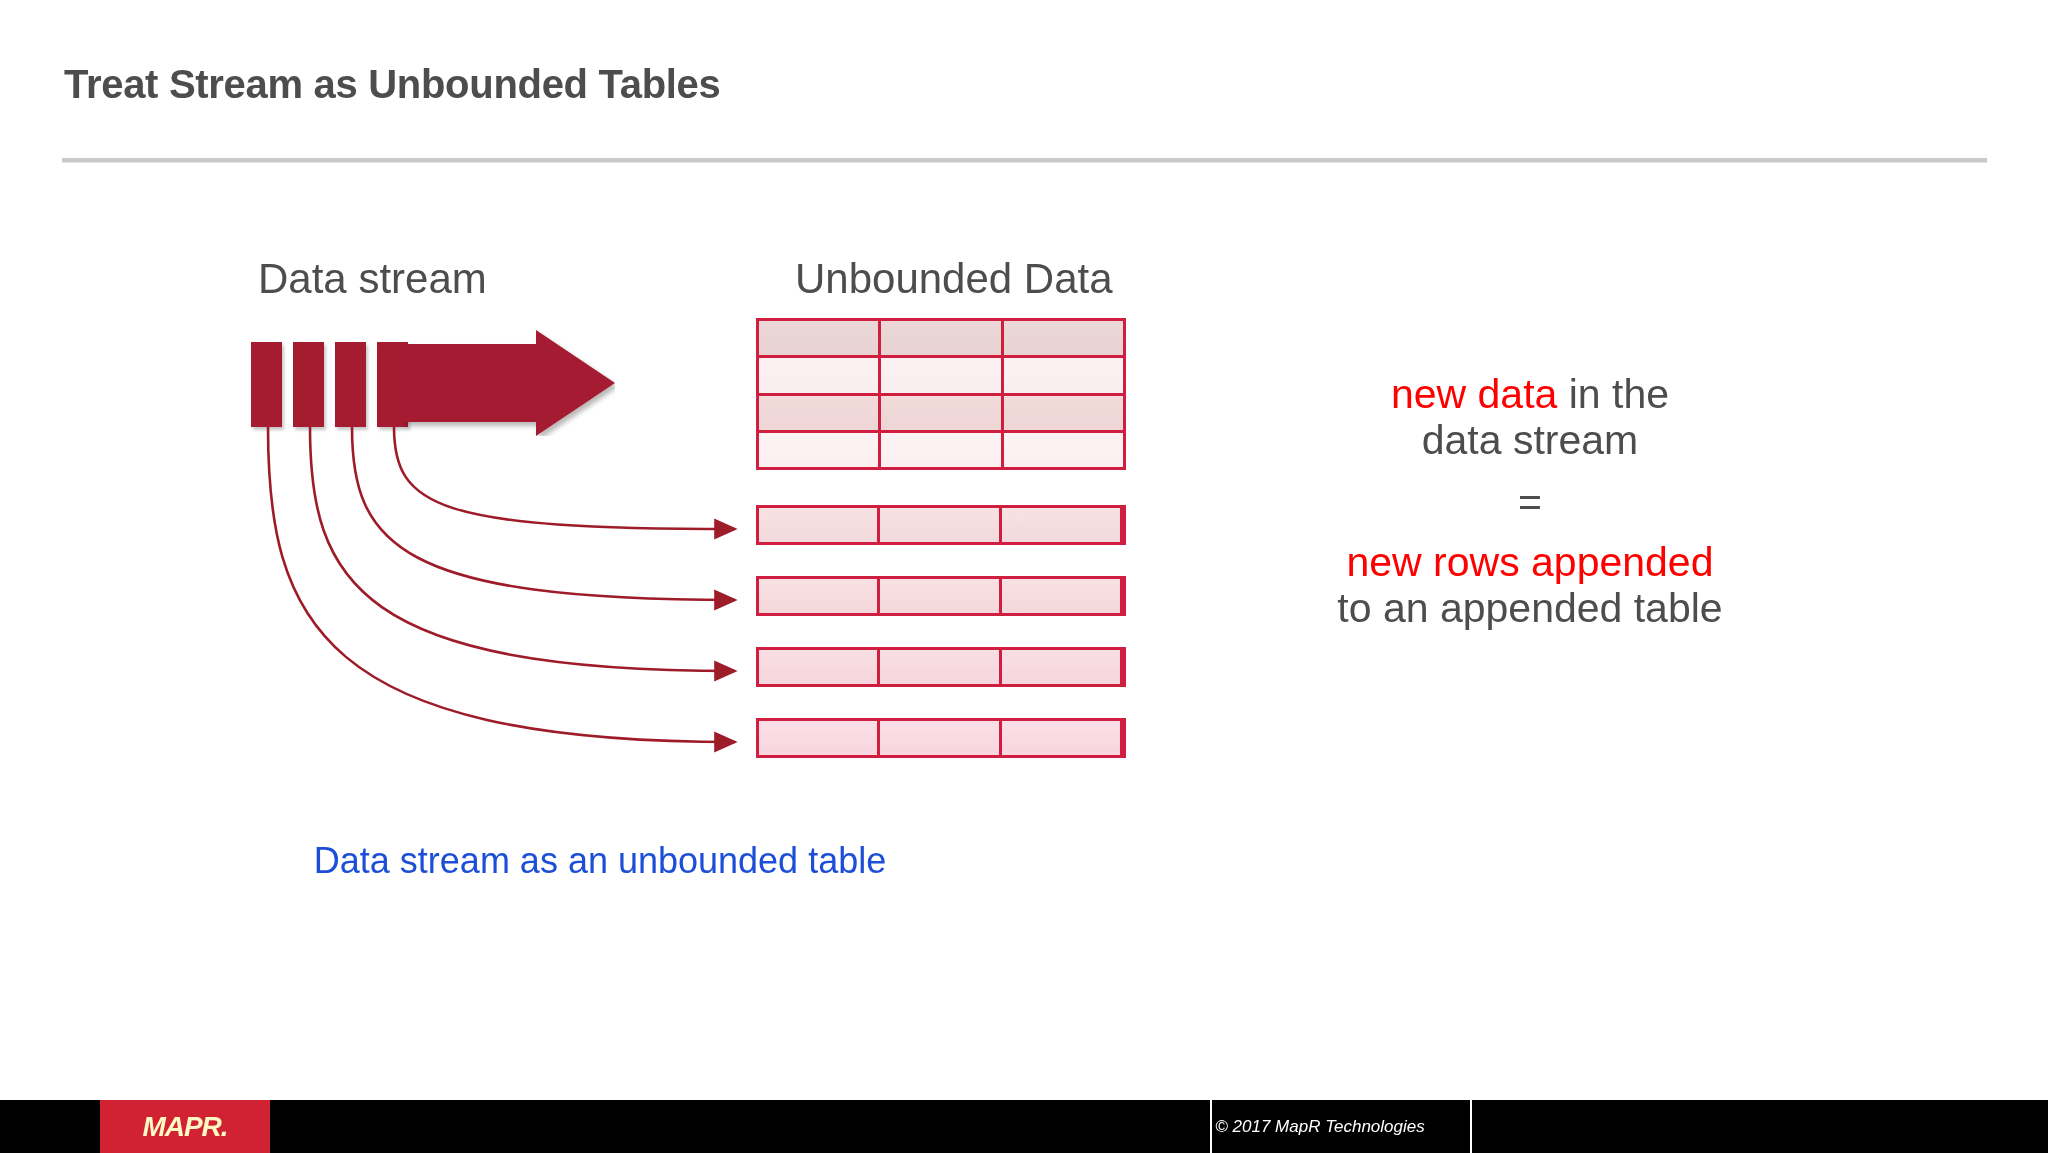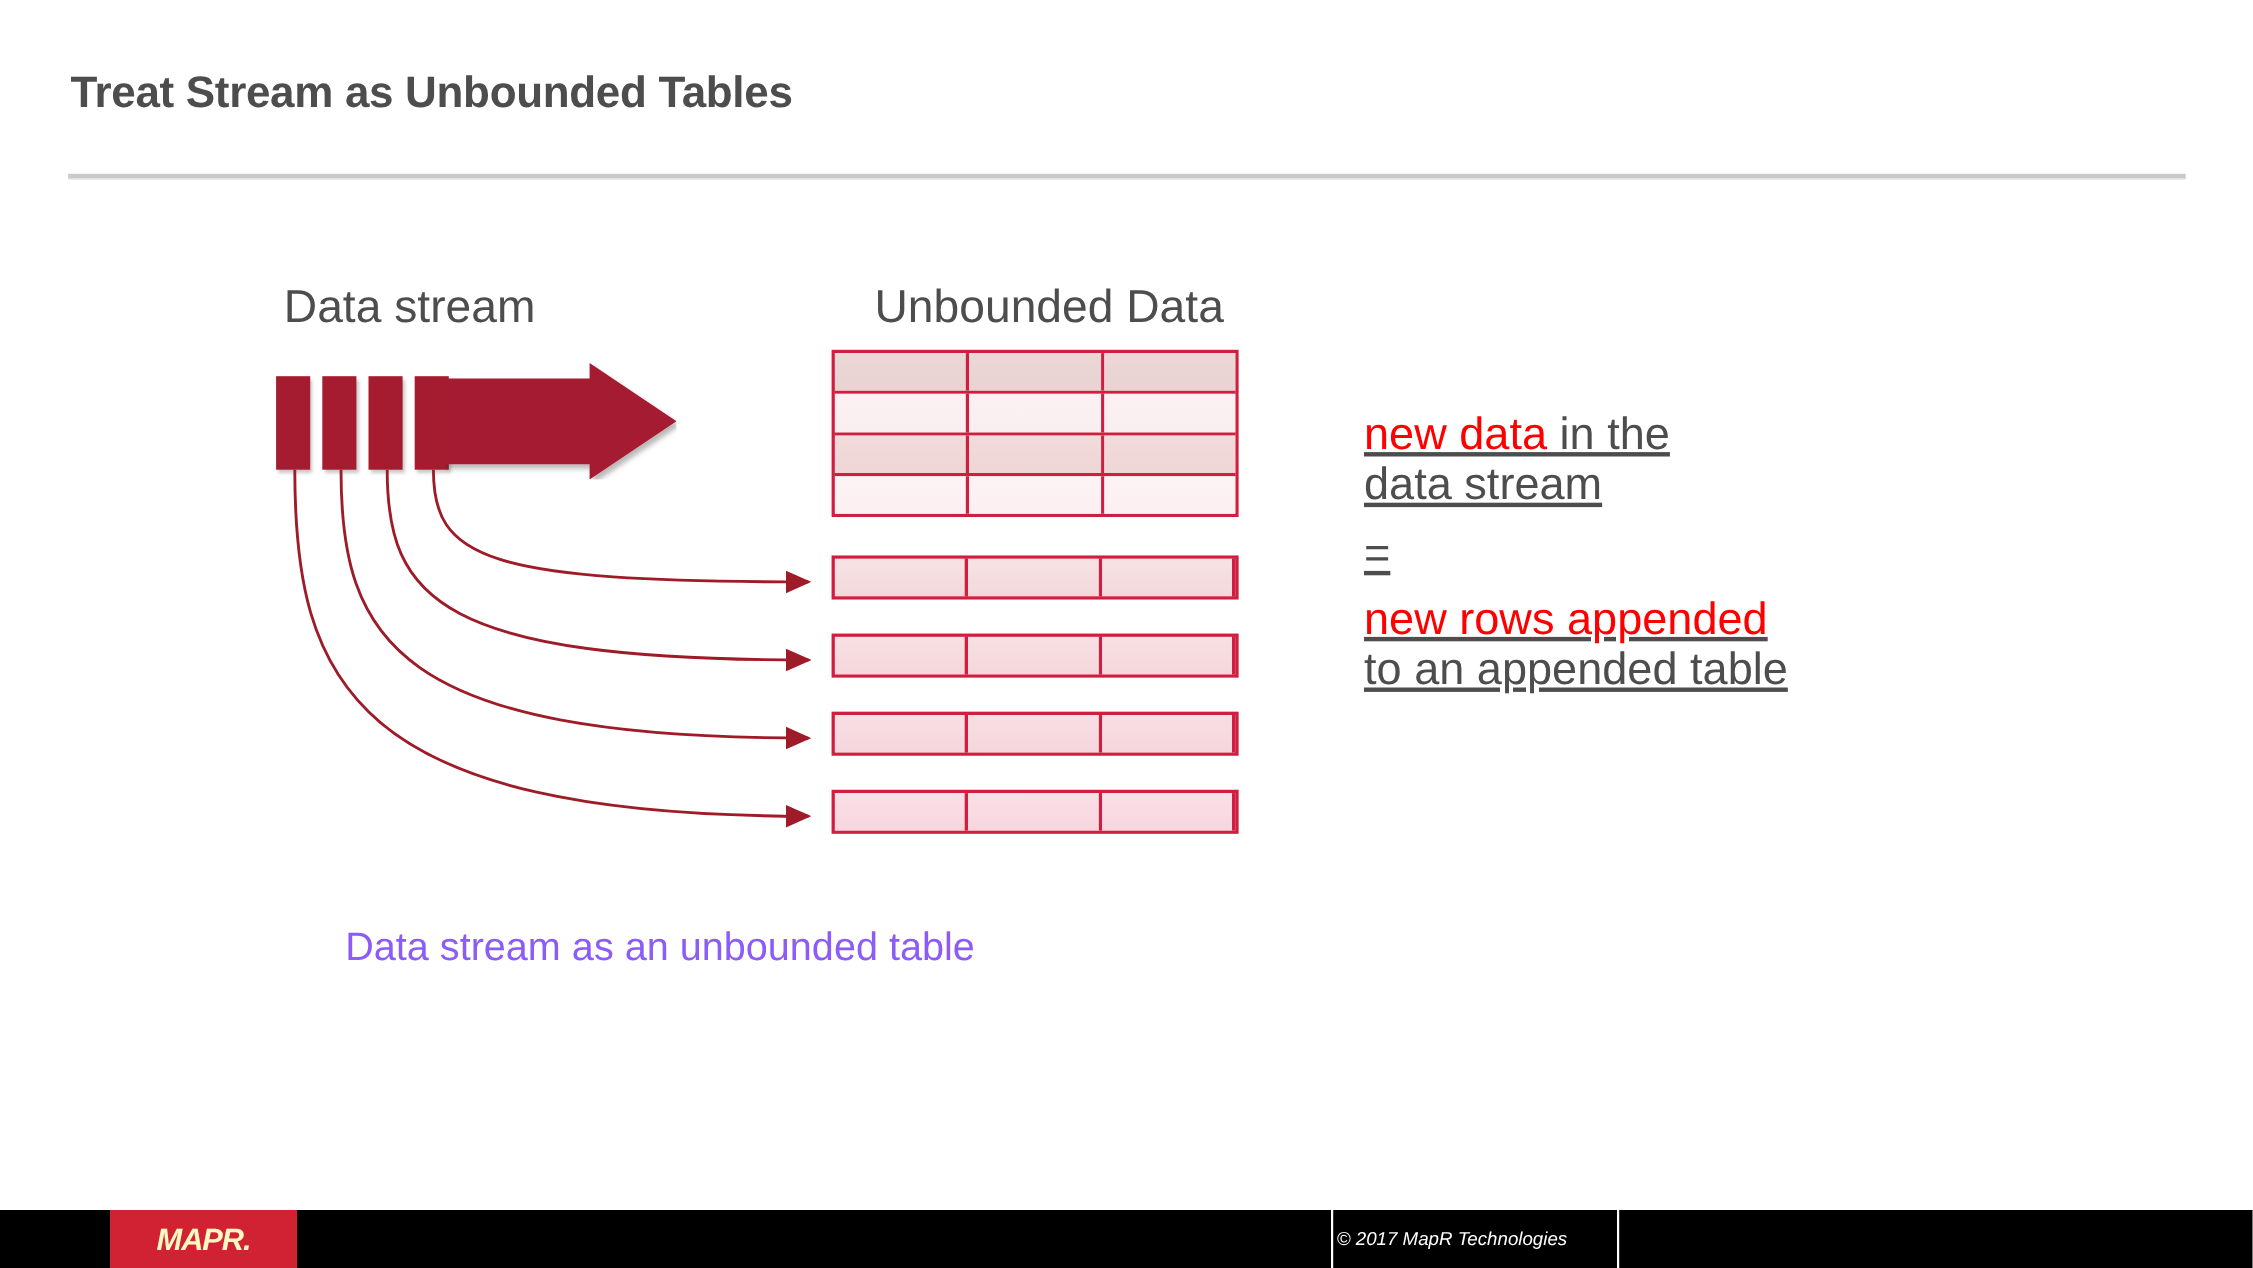--- a/index.html
+++ b/index.html
@@ -142,33 +142,33 @@
   .row-shade-4 { background: linear-gradient(180deg, #fbdfe7 0%, #f8d5df 100%); }
 
   
   #caption {
     position: absolute;
     left: 0px;
     top: 840px;
     width: 1200px;
     text-align: center;
     font-size: 36px;
-    color: #8b5cf6;
+    color: #1d4ed8;
   }
 
   
   #equation-block {
     position: absolute;
     left: 1240px;
     top: 372px;
     width: 580px;
+    text-align: center;
     font-size: 41px;
     color: #4d4d4d;
     line-height: 1.12;
-    text-decoration: underline;
   }
   .eq-line { display: block; white-space: nowrap; }
   .eq-emphasis { color: #ff0000; }
   #eq-equals {
     display: block;
     font-size: 41px;
     color: #4d4d4d;
     margin-top: 16px;
     margin-bottom: 14px;
   }

